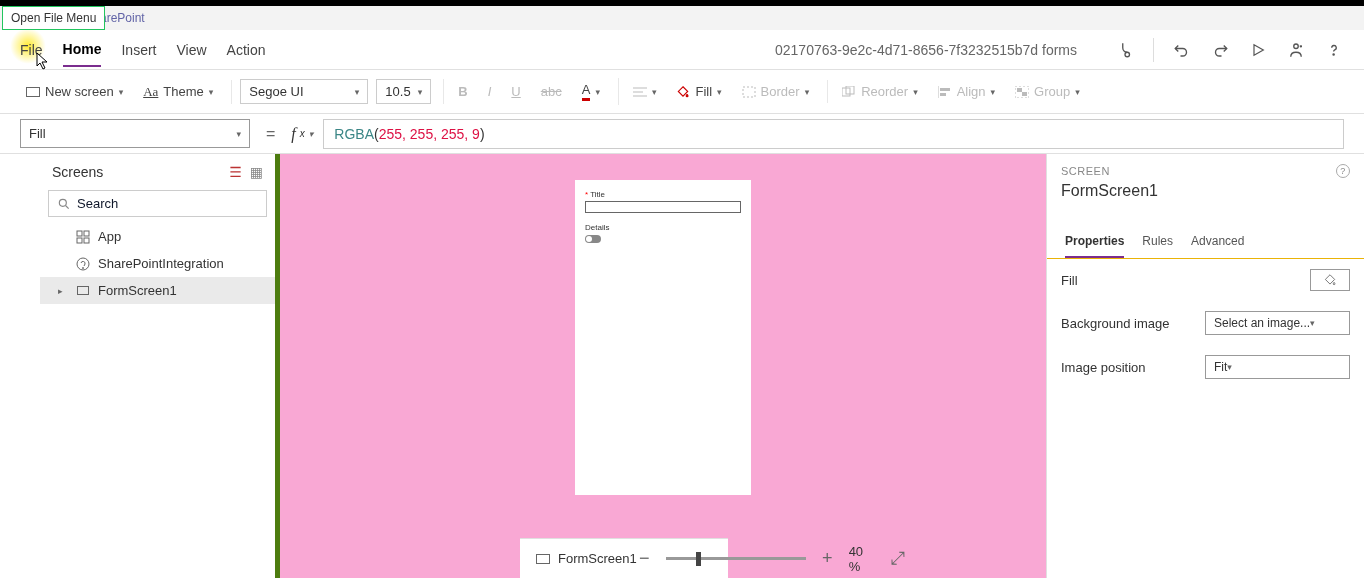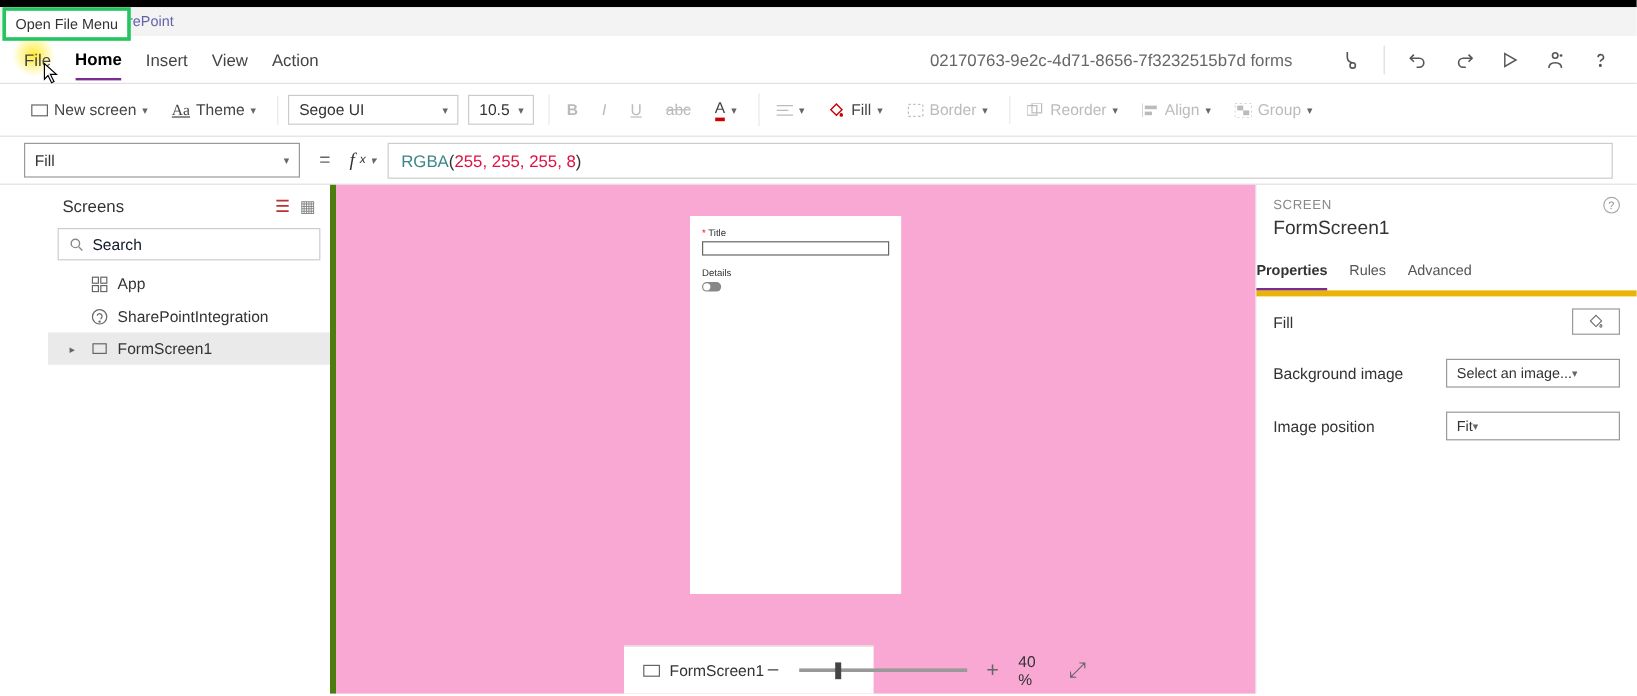--- a/index.html
+++ b/index.html
@@ -1,40 +1,40 @@
 <!DOCTYPE html>
 <html><head>
 <meta charset="utf-8">
 <style>
 * { box-sizing: border-box; margin: 0; padding: 0; font-family: "Segoe UI", sans-serif; }
 body { width: 1364px; height: 580px; background: #fff; font-size: 13px; color: #333; overflow: hidden; }
 
 .topblack { height: 6px; background: #000; }
-.tooltip { position: absolute; top: 6px; left: 2px; background: #fff; border: 3px solid #22c55e; padding: 4px 8px; font-size: 12px; z-index: 10; text-align: right; }
+.tooltip { position: absolute; top: 6px; left: 2px; background: #fff; border: 1px solid #22c55e; padding: 4px 8px; font-size: 12px; z-index: 10; text-align: right; }
 .brandbar { height: 24px; background: #f3f3f3; display: flex; align-items: center; padding-left: 100px; font-size: 12px; color: #6264a7; }
 
 .menubar { height: 40px; display: flex; align-items: center; justify-content: space-between; padding: 0 20px; border-bottom: 1px solid #e0e0e0; }
 .menubar-left { display: flex; align-items: center; gap: 20px; }
 .menu-item { font-size: 14px; color: #444; cursor: pointer; padding: 8px 0; }
 .menu-item.active { font-weight: bold; border-bottom: 2px solid #7b2d8e; color: #000; }
 .file-highlight { position: relative; }
 .file-highlight::before { content: ''; position: absolute; top: -6px; left: -10px; width: 36px; height: 36px; background: radial-gradient(circle, rgba(255,230,0,0.8) 0%, rgba(255,230,0,0) 70%); border-radius: 50%; z-index: -1; }
 .cursor-icon { position: absolute; top: 52px; left: 36px; font-size: 14px; z-index: 5; }
 .menubar-right { display: flex; align-items: center; gap: 18px; color: #555; font-size: 14px; }
 .right-icon { width: 20px; height: 20px; display: flex; align-items: center; justify-content: center; cursor: pointer; color: #555; }
 .doc-title { margin-right: 20px; color: #666; }
 .sep { width: 1px; height: 24px; background: #ddd; }
 
 .ribbon { height: 44px; display: flex; align-items: center; padding: 0 20px; border-bottom: 1px solid #e0e0e0; gap: 8px; }
 .ribbon-group { display: flex; align-items: center; gap: 8px; padding-right: 12px; border-right: 1px solid #e8e8e8; }
 .ribbon-group.last { border-right: none; }
 .ribbon-btn { display: flex; align-items: center; gap: 5px; font-size: 13px; color: #444; cursor: pointer; padding: 4px 6px; }
 .ribbon-btn.disabled { color: #bbb; }
 .dropdown { display: flex; align-items: center; justify-content: space-between; border: 1px solid #ccc; padding: 4px 8px; font-size: 13px; background: #fff; cursor: pointer; }
-.font-select { width: 142px; }
+.font-select { width: 128px; }
 .size-select { width: 55px; }
 .icon-sq { width: 14px; height: 10px; border: 1.5px solid #666; display: inline-block; }
 .chev { font-size: 9px; color: #666; }
 
 .formulabar { height: 40px; display: flex; align-items: center; padding: 0 20px; border-bottom: 1px solid #e0e0e0; gap: 10px; }
 .prop-select { width: 230px; border: 1px solid #999; padding: 6px 8px; display: flex; justify-content: space-between; align-items: center; cursor: pointer; }
 .eq { font-size: 16px; color: #666; margin: 0 6px; }
 .fx { font-style: italic; font-family: serif; font-size: 16px; color: #333; display: flex; align-items: center; gap: 4px; cursor: pointer; }
 .formula-input { flex: 1; border: 1px solid #ccc; padding: 6px 10px; font-family: Consolas, monospace; font-size: 14px; display: flex; align-items: center; }
 .formula-input .fn { color: #3b8686; }
@@ -56,21 +56,21 @@
 .form-field { margin-bottom: 10px; }
 .form-label { font-size: 8px; color: #333; }
 .req { color: red; }
 .form-input { width: 100%; height: 12px; border: 1px solid #666; margin-top: 2px; }
 .toggle-off { width: 16px; height: 8px; background: #888; border-radius: 4px; position: relative; margin-top: 3px; }
 .toggle-off::after { content: ''; position: absolute; left: 1px; top: 1px; width: 6px; height: 6px; background: #fff; border-radius: 50%; }
 
 .proppanel { width: 318px; border-left: 1px solid #e0e0e0; display: flex; flex-direction: column; }
 .prop-cat { font-size: 11px; color: #888; padding: 10px 14px 0; letter-spacing: 0.5px; display: flex; justify-content: space-between; align-items: center; }
 .prop-name { font-size: 16px; padding: 4px 14px 10px; }
-.prop-tabs { display: flex; gap: 18px; padding: 0 0; border-bottom: 5px solid #eab308; }
+.prop-tabs { display: flex; gap: 18px; padding: 0 18px; border-bottom: 1px solid #eab308; margin-top: 16px; }
 .prop-tab { padding: 8px 0; font-size: 12px; cursor: pointer; color: #555; }
 .prop-tab.active { font-weight: 600; color: #333; border-bottom: 2px solid #7b2d8e; }
 .prop-row { display: flex; align-items: center; justify-content: space-between; padding: 10px 14px; font-size: 13px; }
 .prop-dropdown { width: 145px; border: 1px solid #999; padding: 4px 8px; display: flex; align-items: center; font-size: 12px; cursor: pointer; }
 .fill-swatch { width: 40px; height: 22px; border: 1px solid #999; display: flex; align-items: center; justify-content: center; cursor: pointer; }
 
 .statusbar { position: absolute; bottom: 0; left: 240px; right: 318px; height: 40px; border-top: 1px solid #e0e0e0; background: #fff; display: flex; align-items: center; justify-content: space-between; padding: 0 16px; font-size: 13px; }
 .status-left { display: flex; align-items: center; gap: 8px; }
 .zoom-controls { display: flex; align-items: center; gap: 14px; }
 .slider { width: 150px; height: 3px; background: #999; position: relative; }
@@ -240,21 +240,21 @@
 <div class="formulabar">
   <div class="prop-select">
       <span>Fill</span>
       <span class="chev">▾</span>
     </div>
   <span class="eq">=</span>
   <span class="fx">f<sub style="font-size:10px">x</sub><span class="chev">▾</span></span>
   <div class="formula-input">
     <span class="fn">RGBA</span>
       <span>(</span>
-      <span class="num">255, 255, 255, 8</span>
+      <span class="num">255, 255, 255, 9</span>
       <span>)</span>
   </div>
 </div>
 
 <div class="workspace">
   <div class="treepanel">
     <div class="tree-header">
       <span>Screens</span>
       <div class="tree-header-icons">
         <span style="color:#b33">☰</span>

